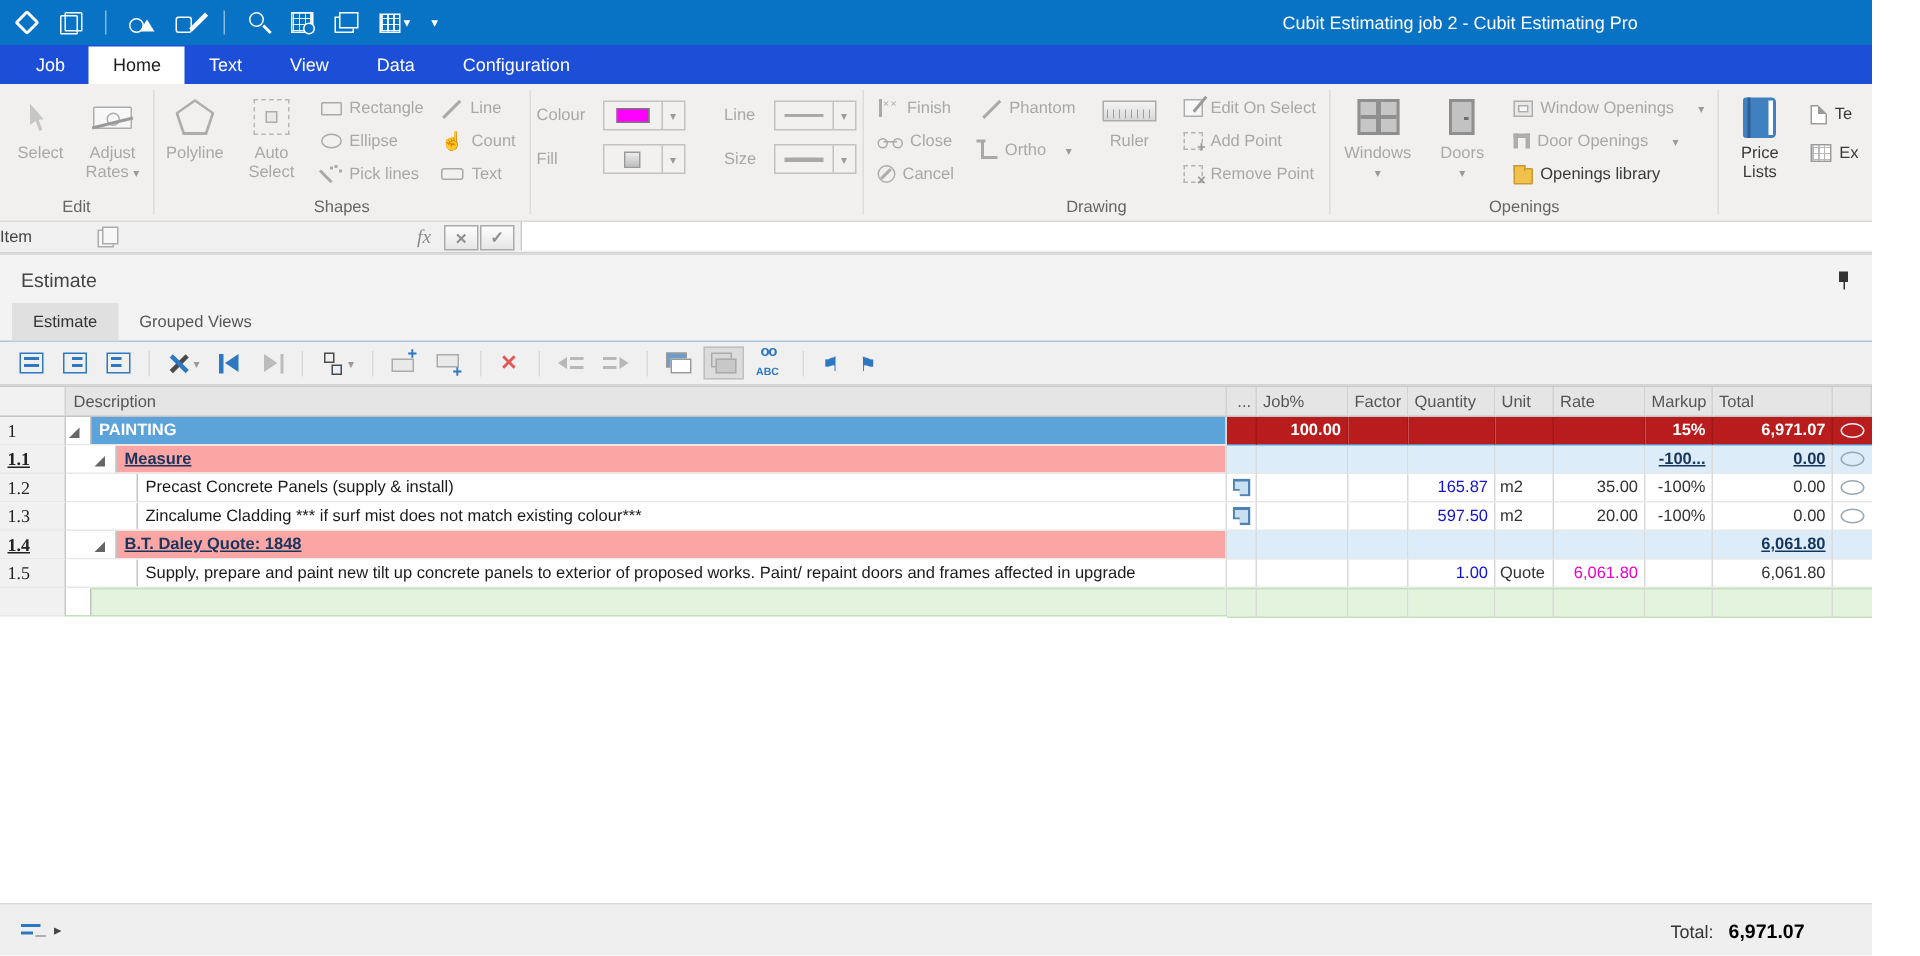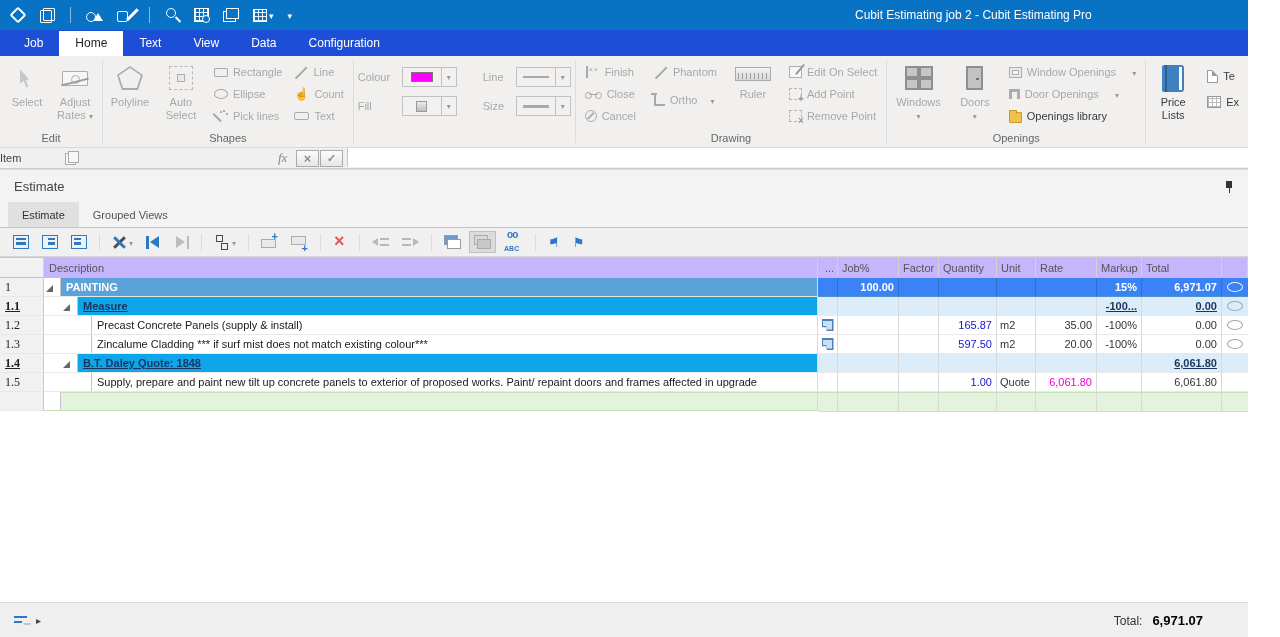--- a/index.html
+++ b/index.html
@@ -199,37 +199,37 @@
   .i-abc { width:19px; height:16px; }
   .i-abc::before { content:"oo"; position:absolute; top:-5px; left:3px; color:#2E78C2; font-weight:bold; font-size:10px; letter-spacing:-1px; }
   .i-abc::after { content:"ABC"; position:absolute; bottom:-2px; left:0; color:#2E78C2; font-weight:bold; font-size:7px; }
   .i-flagl::before { content:"⚑"; color:#2E78C2; font-size:13px; display:inline-block; transform:scaleX(-1); }
   .i-flagr::before { content:"⚑"; color:#2E78C2; font-size:13px; display:inline-block; }
 
   
   .grid { flex:none; border-top:1px solid #C8C8C8; }
   .grow, .ghead { display:flex; width:100%; }
   .cell { height:19px; display:flex; align-items:center; border-right:1px solid #D9D9D9; border-bottom:1px solid #E8E8E8; overflow:hidden; white-space:nowrap; }
-  .ghead .cell { height:20px; background:#c4b5fd; color:#555; border-right:1px solid #D2D2D2; border-bottom:1px solid #C4C4C4; padding-left:4px; }
+  .ghead .cell { height:20px; background:#e5e5e5; color:#555; border-right:1px solid #D2D2D2; border-bottom:1px solid #C4C4C4; padding-left:4px; }
   .c-num { width:44px; background:#F1F1F1; border-right:1px solid #C9C9C9; padding-left:5px;
     font-family:"Liberation Serif", serif; font-size:12px; color:#222; }
   .ghead .c-num { background:#F1F1F1; }
   .c-desc { flex:1; min-width:0; position:relative; padding:0; background:#fff; }
   .c-dots { width:20px; justify-content:center; }
   .c-job { width:61px; } .c-factor { width:40px; } .c-qty { width:58px; }
   .c-unit { width:39px; } .c-rate { width:61px; } .c-markup { width:45px; }
   .c-total { width:80px; } .c-oval { width:26px; justify-content:center; border-right:none; }
   .num-r { justify-content:flex-end; padding-right:4px; }
   .txt-l { padding-left:3px; }
   .desc-in { height:100%; display:flex; align-items:center; padding-left:5px; border-left:1px solid #C4C4C4; flex:1; min-width:0; overflow:hidden; white-space:nowrap; }
   .expander { position:absolute; top:7px; width:0; height:0; border-left:7px solid transparent; border-bottom:7px solid #666; }
-  .r-group .cell:not(.c-num):not(.c-desc) { background:#3b82f6; border-right-color:rgba(0,0,0,.14); border-bottom-color:#4E94CC; }
+  .r-group .cell:not(.c-num):not(.c-desc) { background:#b91c1c; border-right-color:rgba(0,0,0,.14); border-bottom-color:#4E94CC; }
   .r-group .desc-in { background:#5CA3D9; color:#fff; font-weight:bold; }
   .r-sub .cell:not(.c-num):not(.c-desc) { background:#DCEDF9; }
-  .r-sub .desc-in { background:#0ea5e9; }
+  .r-sub .desc-in { background:#fca5a5; }
   .r-empty .cell:not(.c-num):not(.c-desc) { background:#E4F3DE; border-bottom-color:#C2E2B8; border-top:1px solid #C2E2B8; height:20px; }
   .r-empty .desc-in { background:#E4F3DE; border-top:1px solid #C2E2B8; }
   .r-empty .c-desc { border-bottom-color:#C2E2B8; }
   .wb { color:#fff; font-weight:bold; }
   .emph { color:#17365D; font-weight:bold; text-decoration:underline; }
   .numemph { font-weight:bold; text-decoration:underline; }
   .qblue { color:#1414CC; }
   .mag { color:#EE00CC; }
   .itemtext { color:#1A1A1A; }
   .oval { width:16px; height:10px; border:1.5px solid #9AA8B2; border-radius:50%; }

